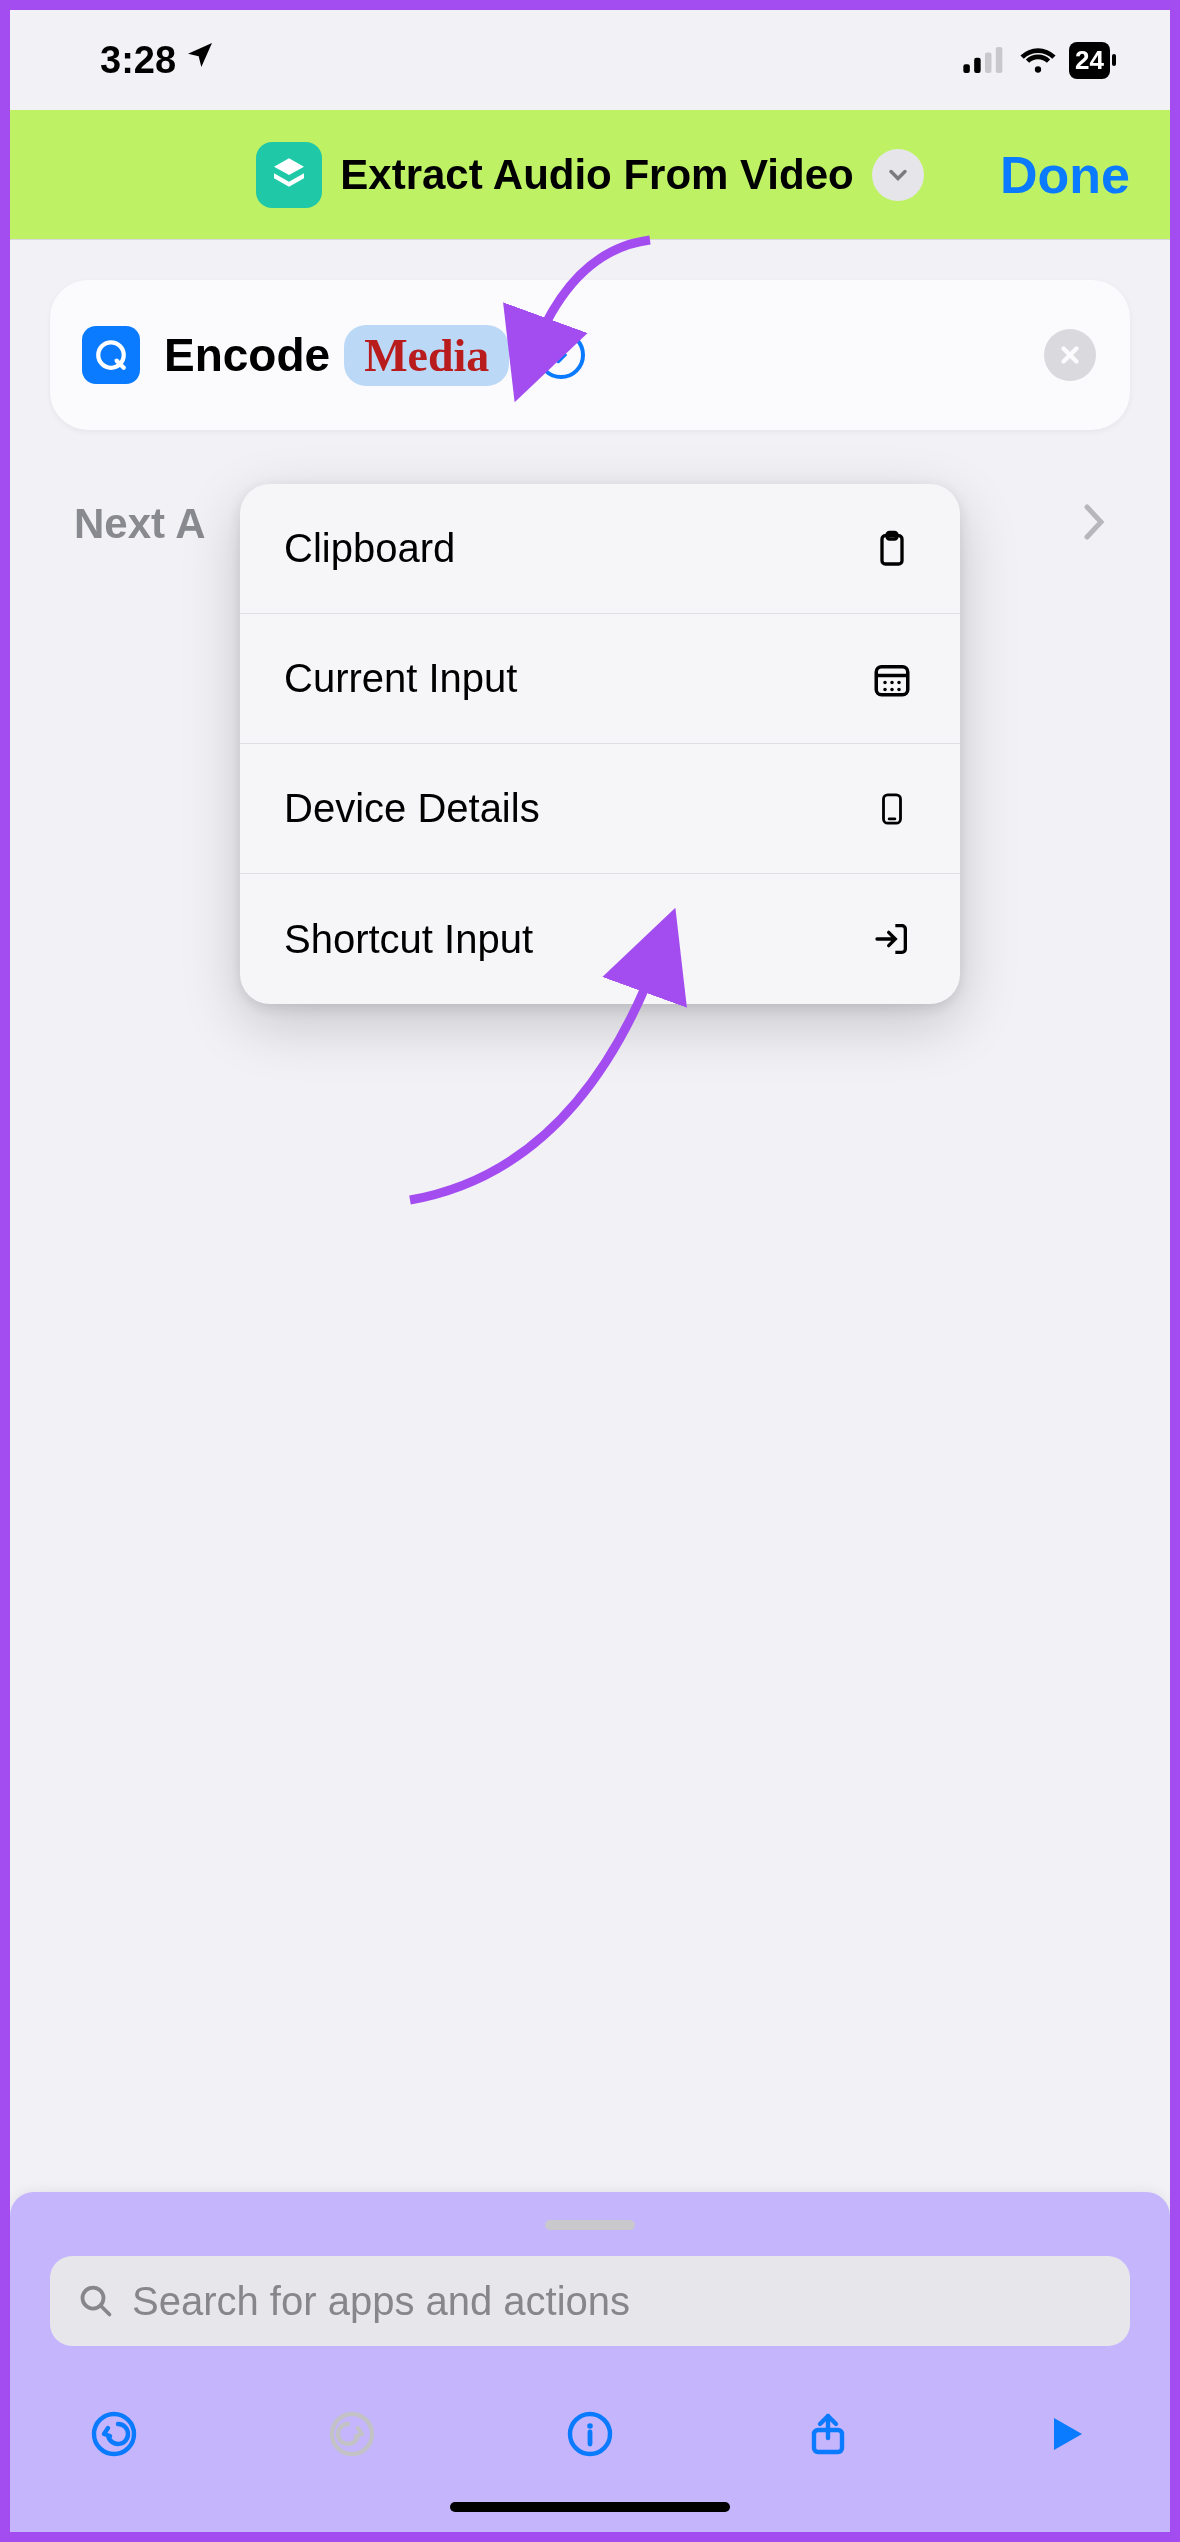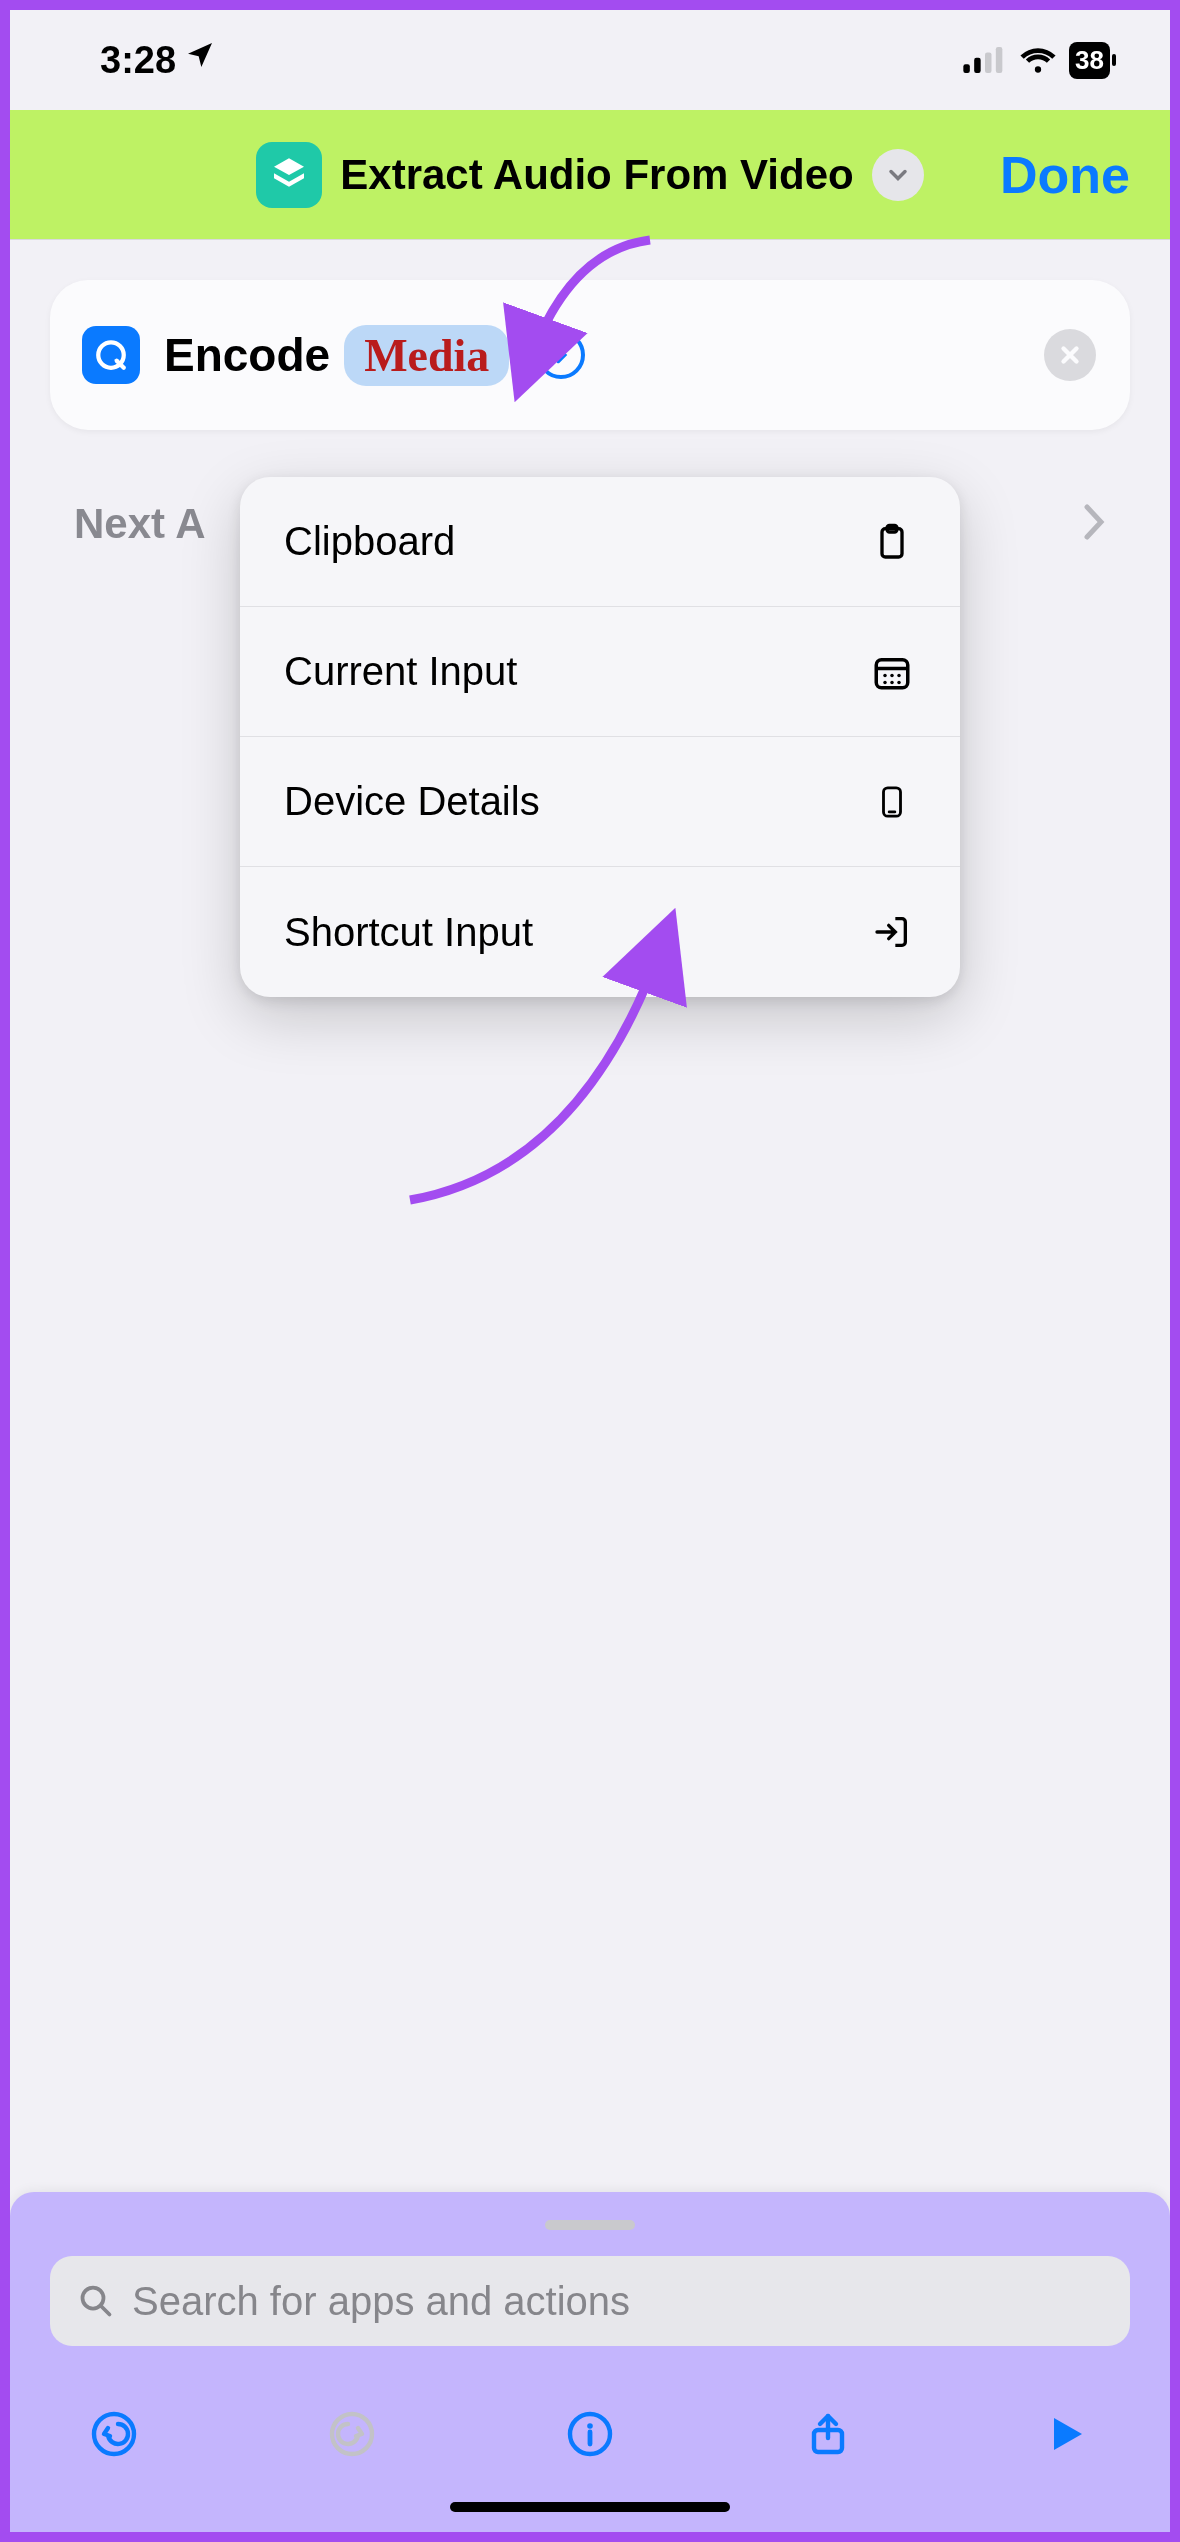--- a/index.html
+++ b/index.html
@@ -109,21 +109,21 @@
 
   .next-row{
     display:flex;align-items:center;justify-content:space-between;
     margin-top:70px; padding:0 24px;
   }
   .next-label{font-size:42px;font-weight:600;color:#898990;}
   .next-chevron svg{width:24px;height:40px;}
 
   
   .popup {
-    position:absolute; top:237px; left:230px;
+    position:absolute; top:244px; left:230px;
     width:720px; background:#f6f6f9;
     border-radius:30px;
     box-shadow:0 20px 60px rgba(0,0,0,0.18), 0 4px 14px rgba(0,0,0,0.10);
     overflow:hidden;
   }
   .popup-item{
     display:flex;align-items:center;justify-content:space-between;
     height:130px; padding:0 44px;
     font-size:40px; font-weight:500; color:#000;
     border-bottom:1px solid #e0e0e4;
@@ -188,21 +188,21 @@
           <rect x="20" y="5" width="6" height="19" rx="2" fill="#c9c9cd"></rect>
           <rect x="30" y="0" width="6" height="24" rx="2" fill="#c9c9cd"></rect>
         </svg>
       </span>
       <span class="wifi">
         <svg viewBox="0 0 24 24" width="38" height="38">
             <path fill="#000" d="M12 20a2 2 0 100-4 2 2 0 000 4zm-5.6-6.2a8 8 0 0111.2 0l2.1-2.1a11 11 0 00-15.4 0l2.1 2.1zM.9 9.1a16 16 0 0122.2 0l-2.1 2.1a13 13 0 00-18 0L.9 9.1z"></path>
           </svg>
       </span>
       <span class="battery">
-        <span>38</span>
+        <span>24</span>
       </span>
     </div>
   </div>
 
   <div class="nav">
     <div class="nav-center">
       <div class="app-icon">
         <svg viewBox="0 0 24 24">
             <path fill="#fff" d="M12 2l9 5-9 5-9-5 9-5zm-9 9l9 5 9-5v3l-9 5-9-5v-3z"></path>
           </svg>

